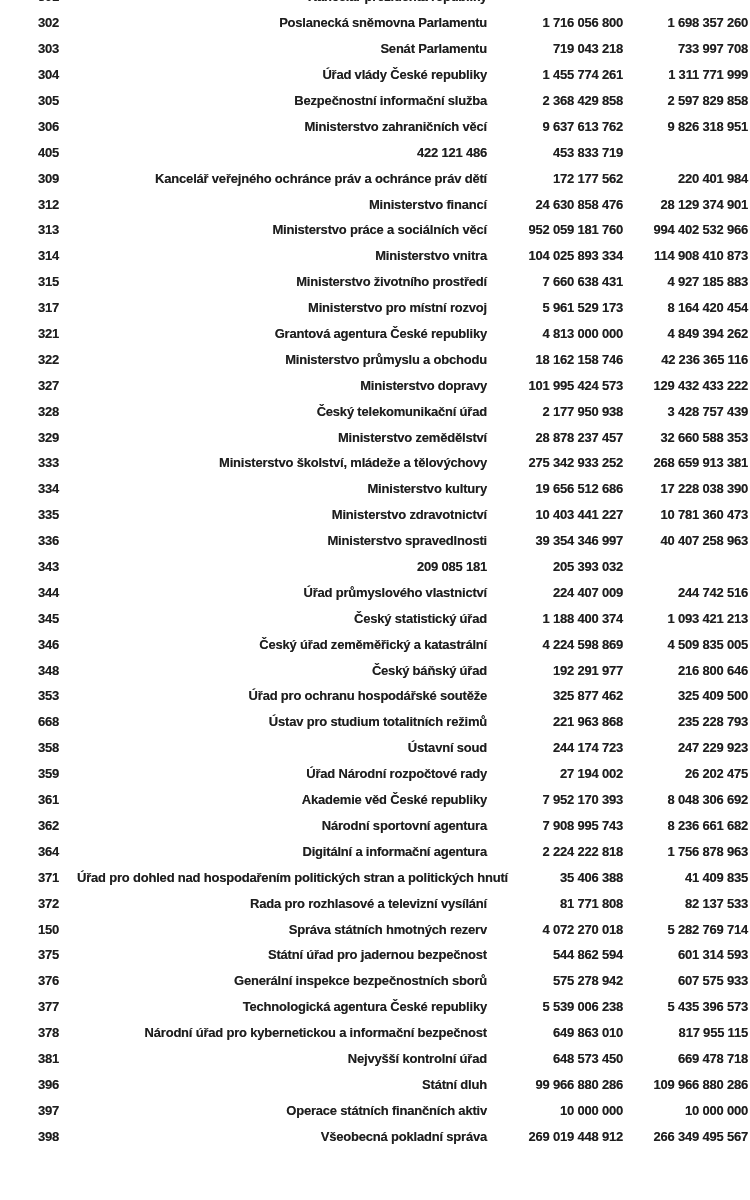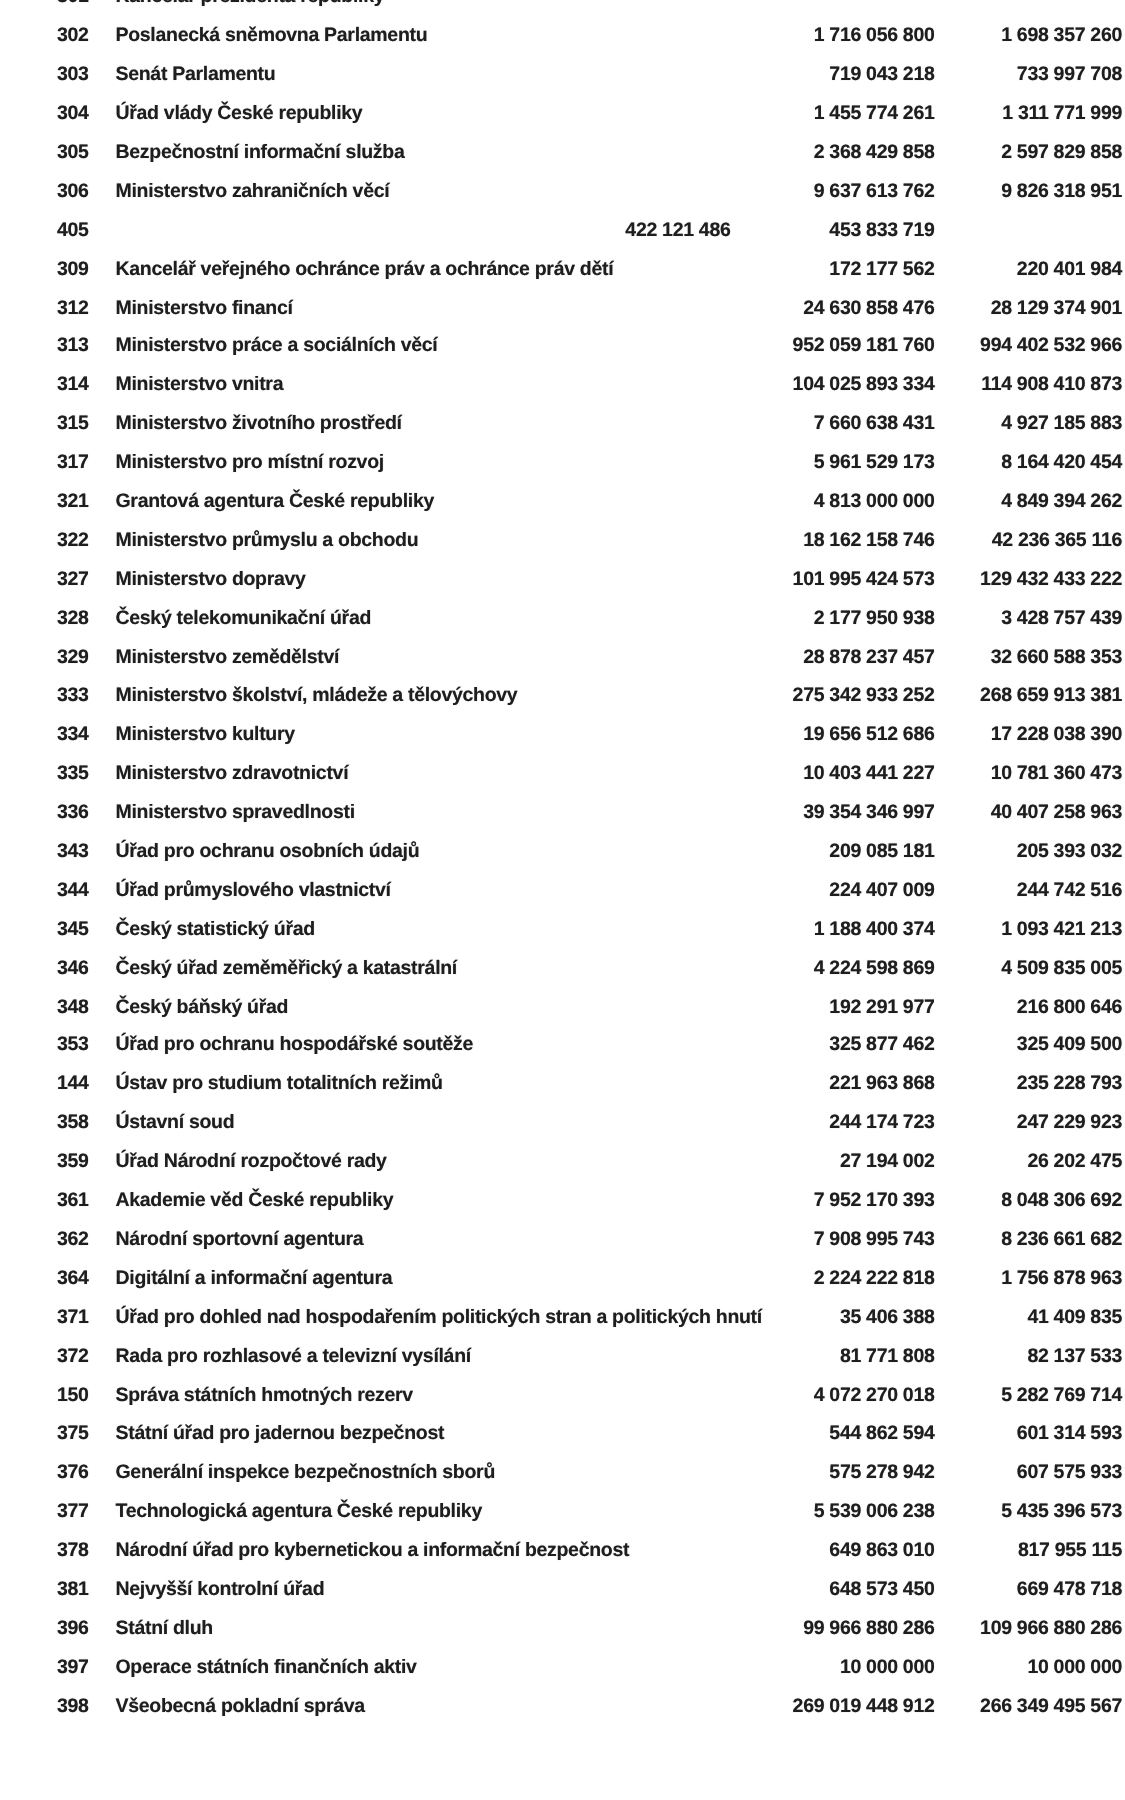--- a/index.html
+++ b/index.html
@@ -30,21 +30,21 @@
   .cell {
     font-size: 13px;
     font-weight: bold;
     color: #1e1e1e;
     letter-spacing: -0.2px;
     white-space: nowrap;
     line-height: 1;
     text-shadow: 0 0 0.5px rgba(30,30,30,0.55);
   }
   .num  { text-align: center; }
-  .name { text-align: left; overflow: visible; }
+  .name { text-align: right; overflow: visible; }
   .amt  { text-align: right; }
 </style>
 </head>
 <body>
 
 <div class="budget-table" id="table-root">
   <div class="row">
     <div class="cell num">301</div>
     <div class="cell name">Kancelář prezidenta republiky</div>
     <div class="cell amt"></div>
@@ -193,21 +193,20 @@
 
   <div class="row">
     <div class="cell num">336</div>
     <div class="cell name">Ministerstvo spravedlnosti</div>
     <div class="cell amt">39 354 346 997</div>
     <div class="cell amt">40 407 258 963</div>
   </div>
 
   <div class="row">
     <div class="cell num">343</div>
-    <div class="cell name">Úřad pro ochranu osobních údajů</div>
     <div class="cell amt">209 085 181</div>
     <div class="cell amt">205 393 032</div>
   </div>
 
   <div class="row">
     <div class="cell num">344</div>
     <div class="cell name">Úřad průmyslového vlastnictví</div>
     <div class="cell amt">224 407 009</div>
     <div class="cell amt">244 742 516</div>
   </div>
@@ -235,21 +234,21 @@
 
 
   <div class="row">
     <div class="cell num">353</div>
     <div class="cell name">Úřad pro ochranu hospodářské soutěže</div>
     <div class="cell amt">325 877 462</div>
     <div class="cell amt">325 409 500</div>
   </div>
 
   <div class="row">
-    <div class="cell num">144</div>
+    <div class="cell num">668</div>
     <div class="cell name">Ústav pro studium totalitních režimů</div>
     <div class="cell amt">221 963 868</div>
     <div class="cell amt">235 228 793</div>
   </div>
 
   <div class="row">
     <div class="cell num">358</div>
     <div class="cell name">Ústavní soud</div>
     <div class="cell amt">244 174 723</div>
     <div class="cell amt">247 229 923</div>

